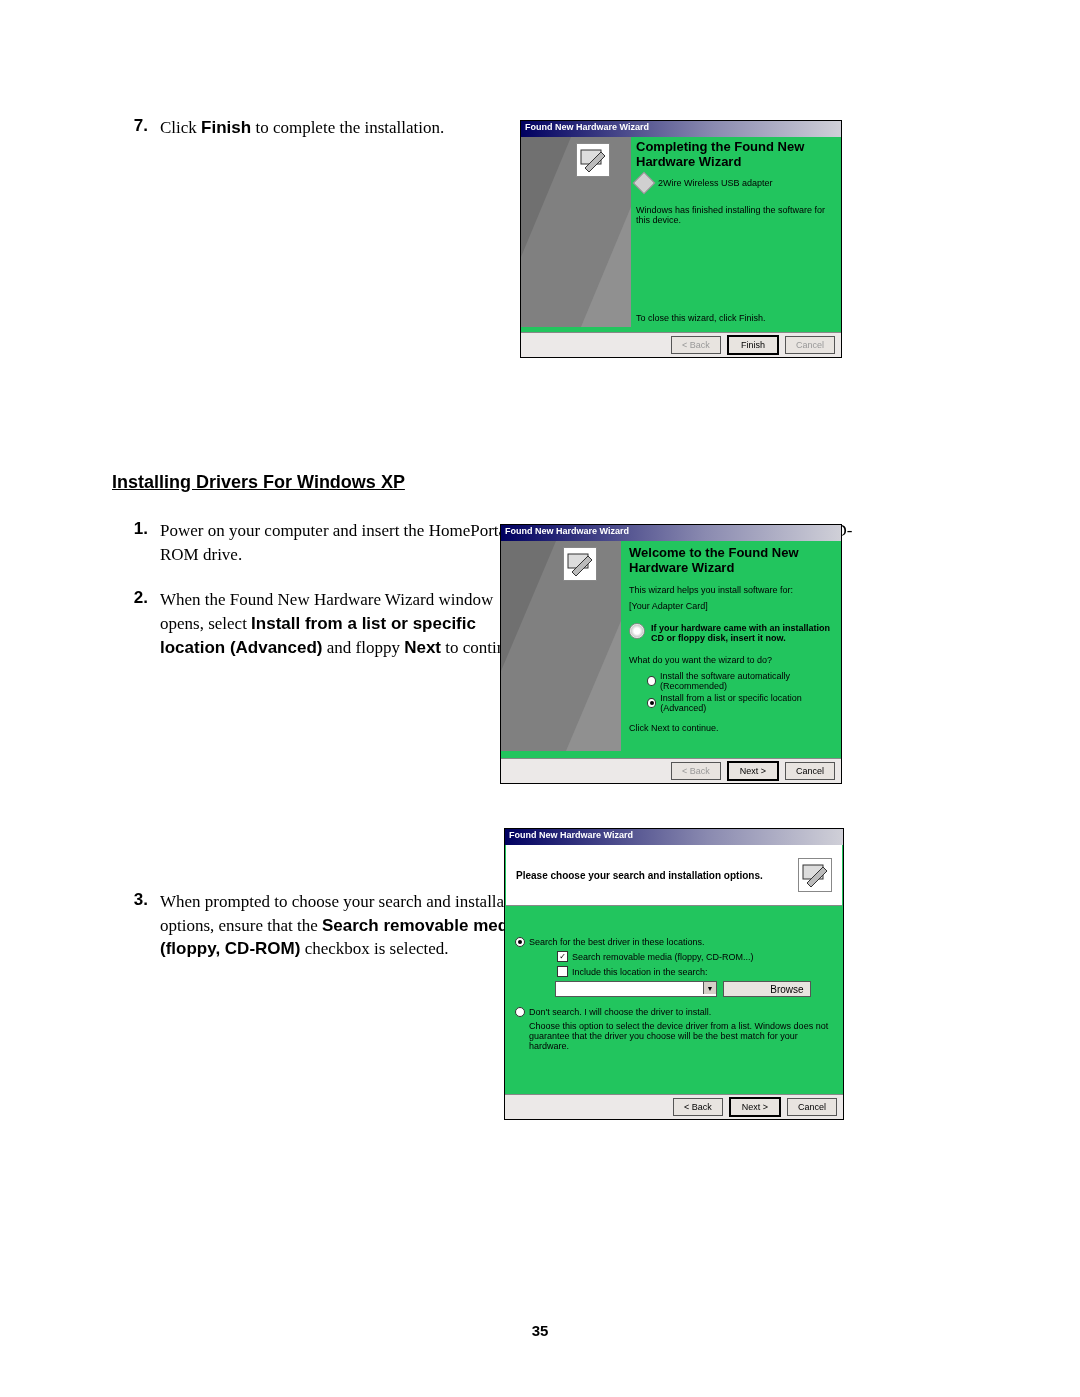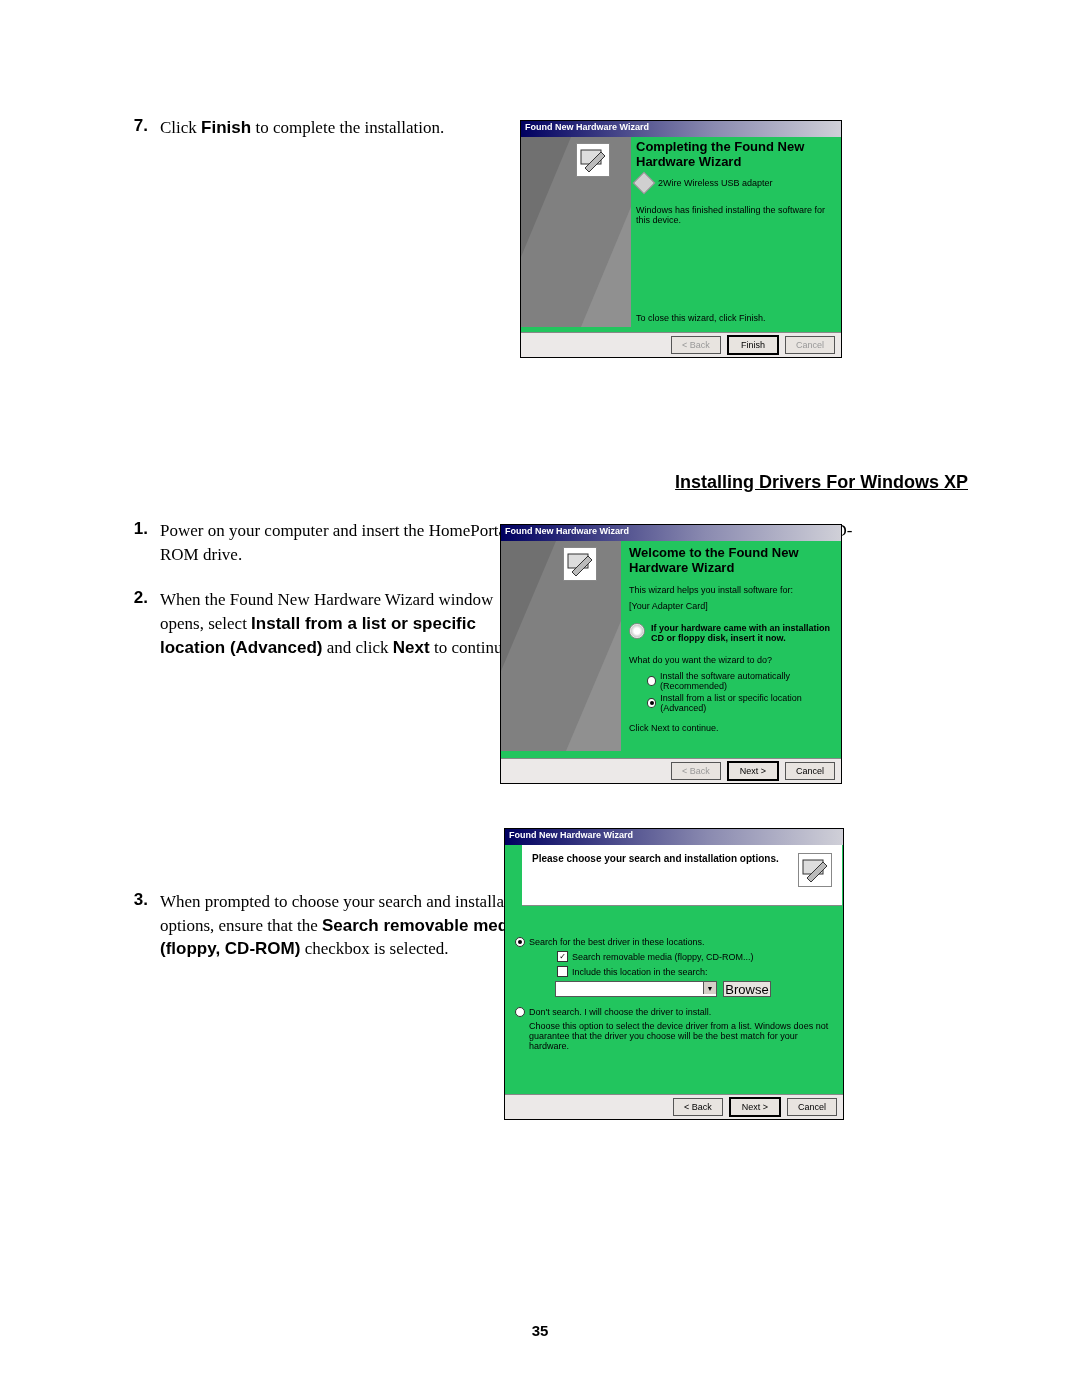--- a/index.html
+++ b/index.html
@@ -39,21 +39,20 @@
   .bold-sans {
     font-family: Arial, Helvetica, sans-serif;
     font-weight: bold;
   }
   .section-hdr {
     font-family: Arial, Helvetica, sans-serif;
     font-weight: bold;
     font-size: 18px;
     text-decoration: underline;
     margin: 42px 0 26px 0;
-    text-align: right;
   }
 
   
   .dialog {
     position: absolute;
     border: 1px solid #000;
     background: #22c55e;
     font-family: Tahoma, Arial, sans-serif;
     font-size: 10px;
     color: #000;
@@ -142,24 +141,24 @@
   .radio {
     width: 8px; height: 8px; border: 1px solid #333; border-radius: 50%;
     margin-right: 4px; display: inline-flex; align-items: center; justify-content: center;
     background: #fff;
   }
   .radio.sel::after { content: ""; width: 4px; height: 4px; border-radius: 50%; background: #000; }
 
   
   .dlg3 { left: 504px; top: 828px; width: 338px; height: 290px; }
   .dlg3-hdrband {
-    position: absolute; left: 17px; right: 1px; top: 16px; height: 44px;
+    position: absolute; left: 1px; right: 1px; top: 16px; height: 44px;
     background: #fff; border-bottom: 1px solid #888;
     padding: 8px 10px;
-    display: flex; justify-content: space-between; align-items: flex-start;
+    display: flex; justify-content: space-between; align-items: center;
   }
   .dlg3-hdrband .hdrtxt { font-weight: bold; font-size: 10px; }
   .dlg3-hdrband .hdricon {
     width: 32px; height: 32px; border: 1px solid #888; background: #fff;
   }
   .dlg3-body {
     position: absolute; left: 10px; right: 10px; top: 68px; bottom: 30px;
     font-size: 9px;
     margin-top: 36px;
   }
@@ -177,21 +176,21 @@
   .combo {
     width: 160px; height: 14px; background: #fff; border: 1px solid #555;
     display: flex; justify-content: flex-end;
   }
   .combo .drop {
     width: 12px; height: 12px; background: #d6d0c8; border-left: 1px solid #555;
     display: flex; align-items: center; justify-content: center; font-size: 7px;
   }
   .small-btn {
     width: 46px; height: 14px; background: #e8e4e0; border: 1px solid #555;
-    display: flex; align-items: center; justify-content: center; font-size: 13px;
+    display: flex; align-items: center; justify-content: center; font-size: 10px; padding-left: 40px;
   }
 
   .page-num {
     position: absolute; left: 0; right: 0; bottom: 58px; text-align: center;
     font-family: Arial, Helvetica, sans-serif; font-weight: bold; font-size: 15px;
   }
 </style>
 </head>
 <body>
 
@@ -209,21 +208,21 @@
   <div class="section-hdr">Installing Drivers For Windows XP</div>
 
   <div class="step-row" style="margin-bottom:22px">
     <div class="step-num">1.</div>
     <div class="step-text wide">Power on your computer and insert the HomePortal Setup Wizard for Windows XP CD into your CD-ROM drive.</div>
   </div>
 
   <div class="step-row">
     <div class="step-num">2.</div>
     <div class="step-text">
-      <span>When the Found New Hardware Wizard window opens, select </span><span class="bold-sans">Install from a list or specific location (Advanced)</span><span> and click </span><span class="bold-sans">Next</span><span> to continue.</span>
+      <span>When the Found New Hardware Wizard window opens, select </span><span class="bold-sans">Install from a list or specific location (Advanced)</span><span> and floppy </span><span class="bold-sans">Next</span><span> to continue.</span>
     </div>
   </div>
 
   <div style="height:190px"></div>
 
   <div class="step-row">
     <div class="step-num">3.</div>
     <div class="step-text">
       <span>When prompted to choose your search and installation options, ensure that the </span><span class="bold-sans">Search removable media (floppy, CD-ROM)</span><span> checkbox is selected.</span>
     </div>

